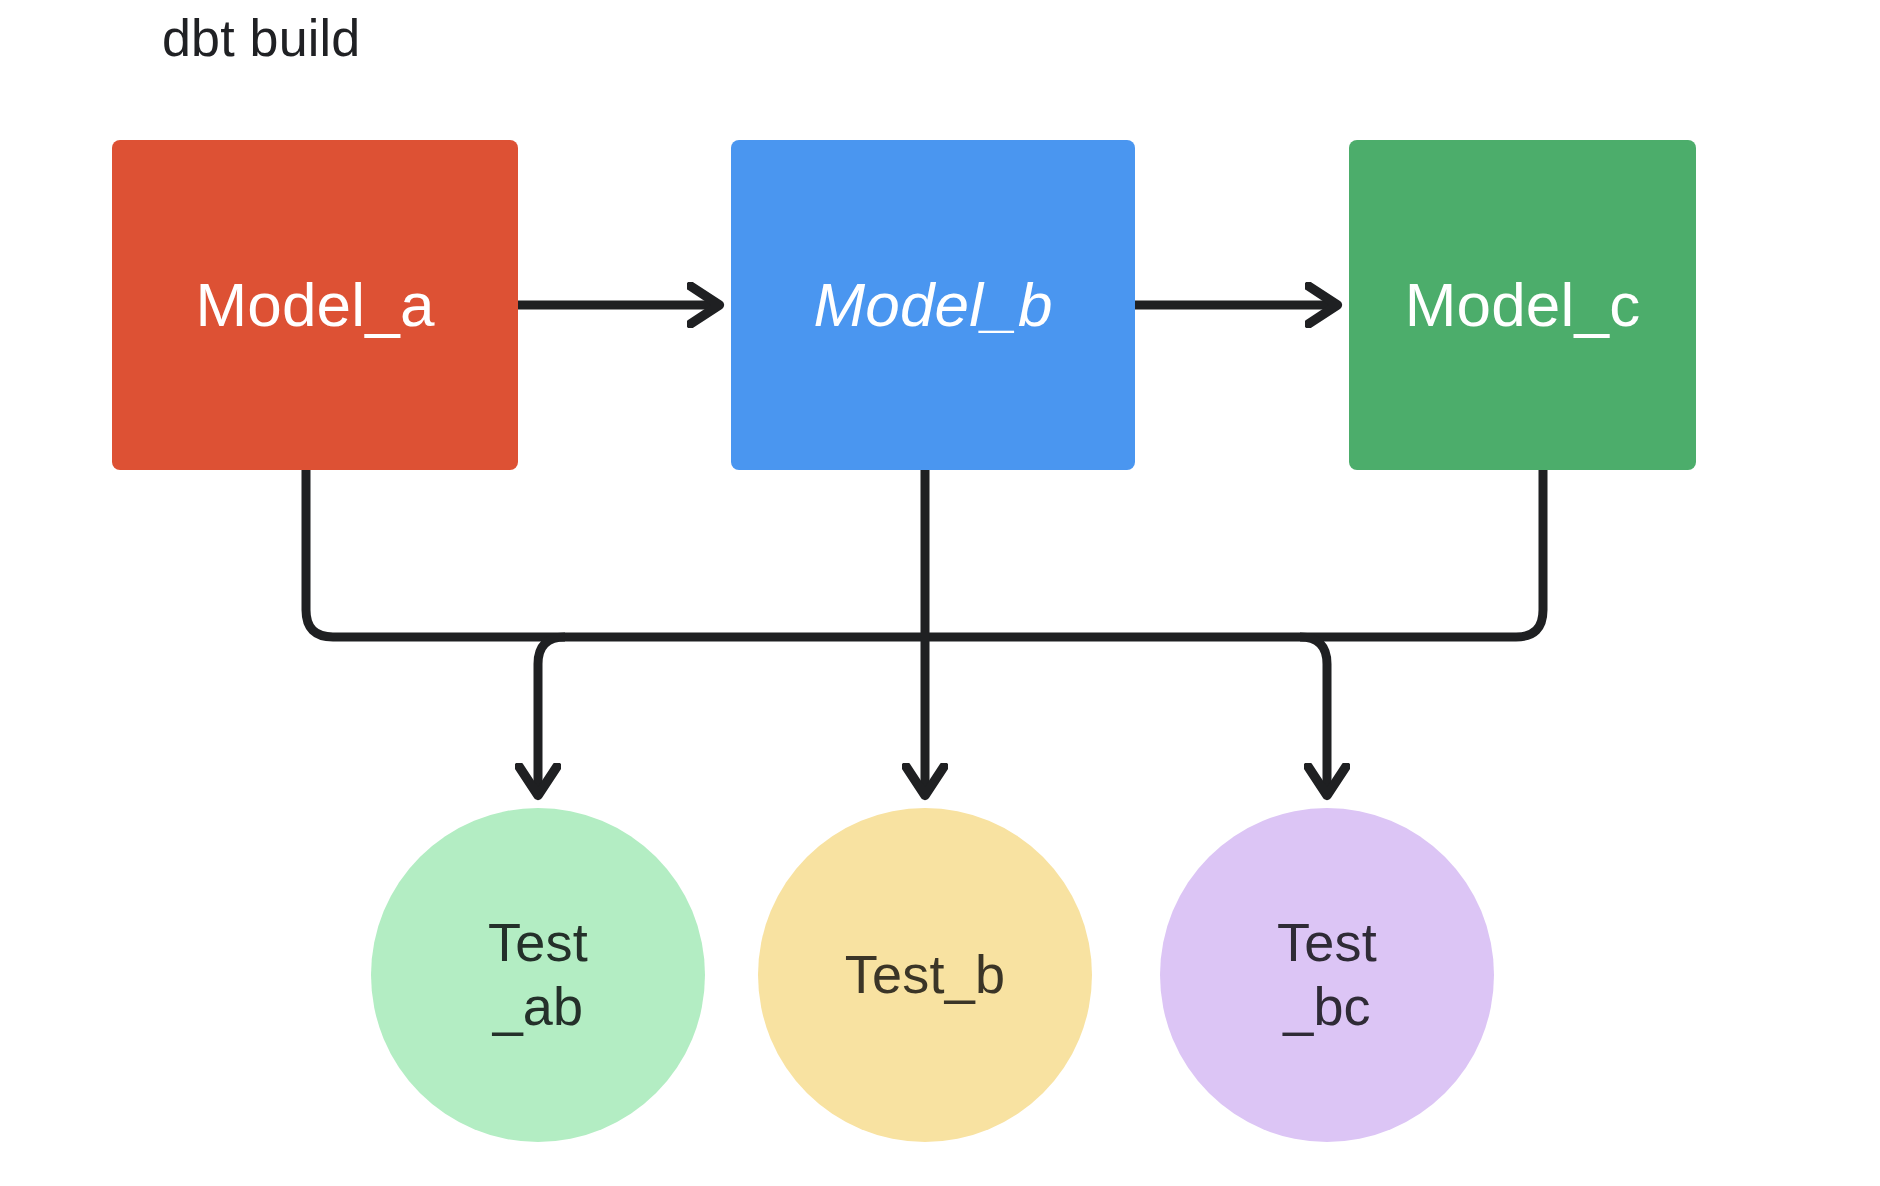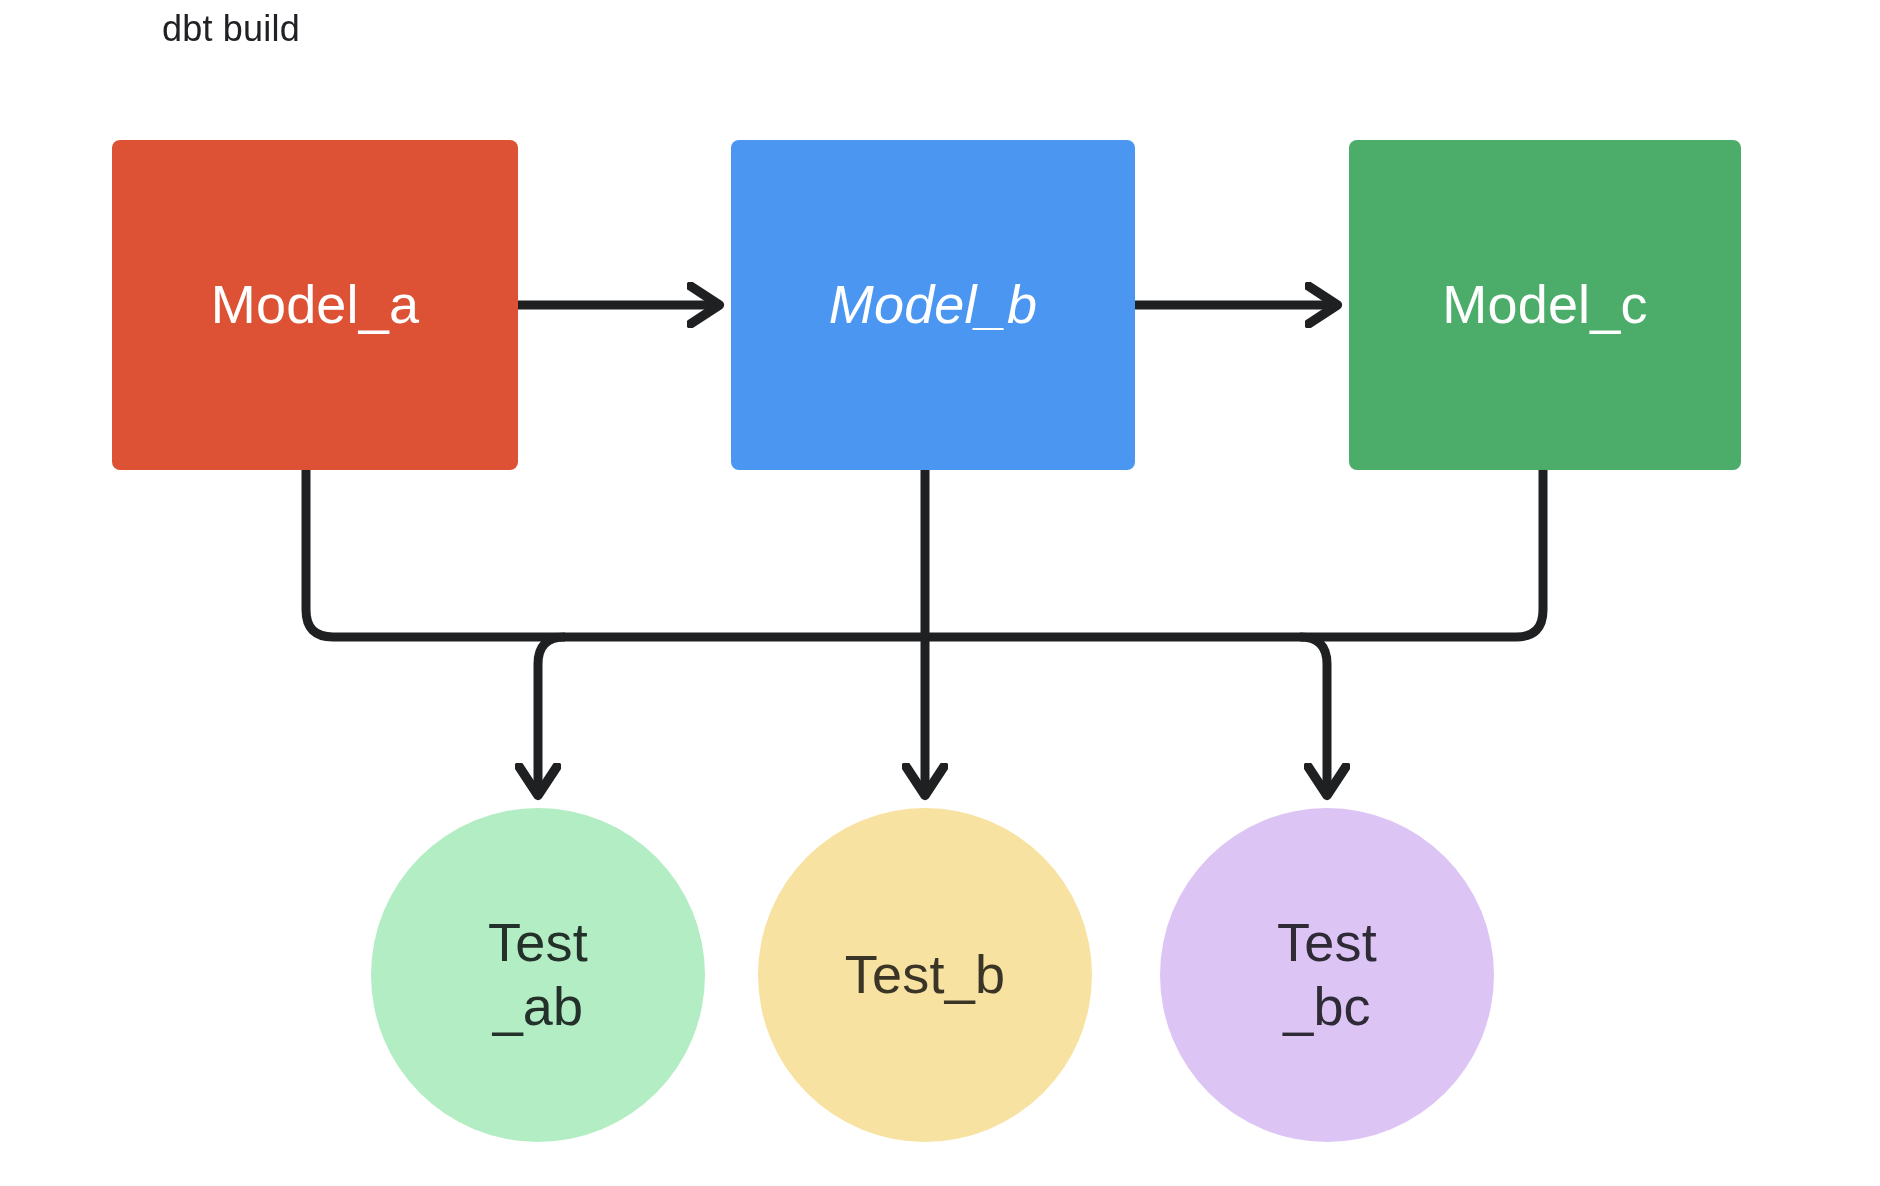--- a/index.html
+++ b/index.html
@@ -30,38 +30,38 @@
     align-items: center;
     justify-content: center;
     box-sizing: border-box;
     text-align: center;
     line-height: 1.18;
     z-index: 2;
   }
   .model-node {
     border-radius: 8px;
     color: #ffffff;
-    font-size: 54px;
+    font-size: 62px;
     letter-spacing: 0.2px;
   }
   .test-node {
     border-radius: 50%;
     color: #24302a;
     font-size: 54px;
     letter-spacing: 0.2px;
   }
   .node-label {
     display: block;
     white-space: pre-line;
   }
   #diagram-title {
     position: absolute;
     left: 162px;
     top: 8px;
-    font-size: 36px;
+    font-size: 52px;
     color: #202124;
     letter-spacing: 0.2px;
     z-index: 3;
   }
 </style>
 </head>
 <body>
 
 <div id="diagram-root">
 
@@ -94,21 +94,21 @@
   </svg>
 
   <div class="node model-node" style="left:112px; top:140px; width:406px; height:330px; background:#DD5134;">
     <span class="node-label">Model_a</span>
   </div>
 
   <div class="node model-node" style="left:731px; top:140px; width:404px; height:330px; background:#4A96F0;font-style:italic;">
     <span class="node-label">Model_b</span>
   </div>
 
-  <div class="node model-node" style="left:1349px; top:140px; width:392px; height:330px; background:#4CAD6B;">
+  <div class="node model-node" style="left:1349px; top:140px; width:347px; height:330px; background:#4CAD6B;">
     <span class="node-label">Model_c</span>
   </div>
 
   <div class="node test-node" style="left:371px; top:808px; width:334px; height:334px; background:#B3EDC3; color:#24302a;">
     <span class="node-label">Test
 _ab</span>
   </div>
 
   <div class="node test-node" style="left:758px; top:808px; width:334px; height:334px; background:#F8E2A1; color:#3b3527;">
     <span class="node-label">Test_b</span>

